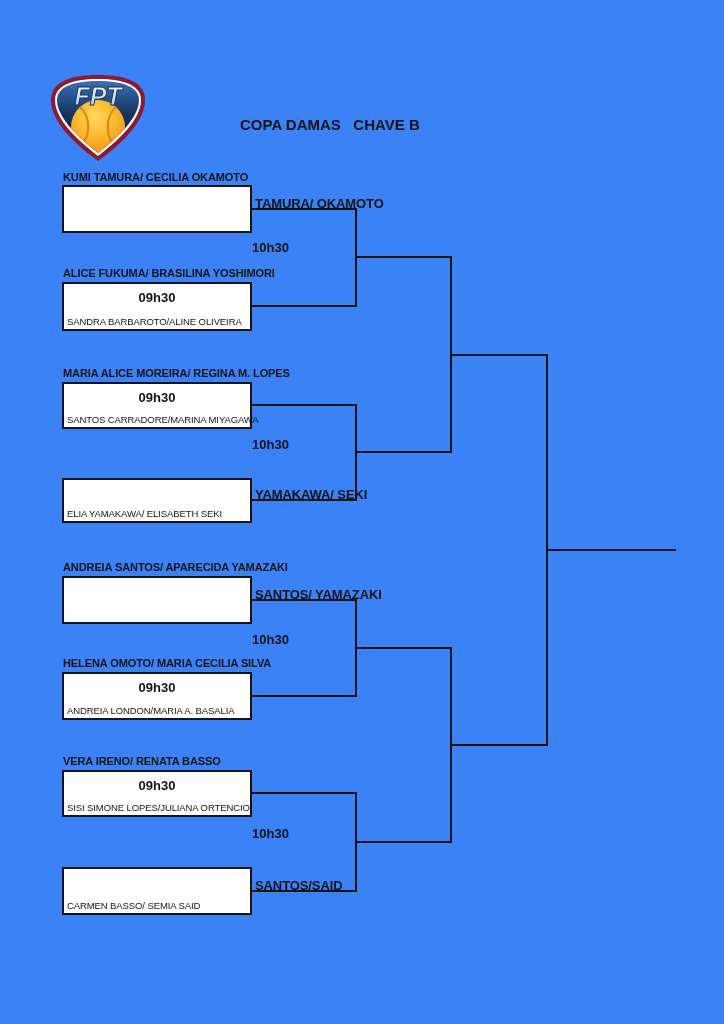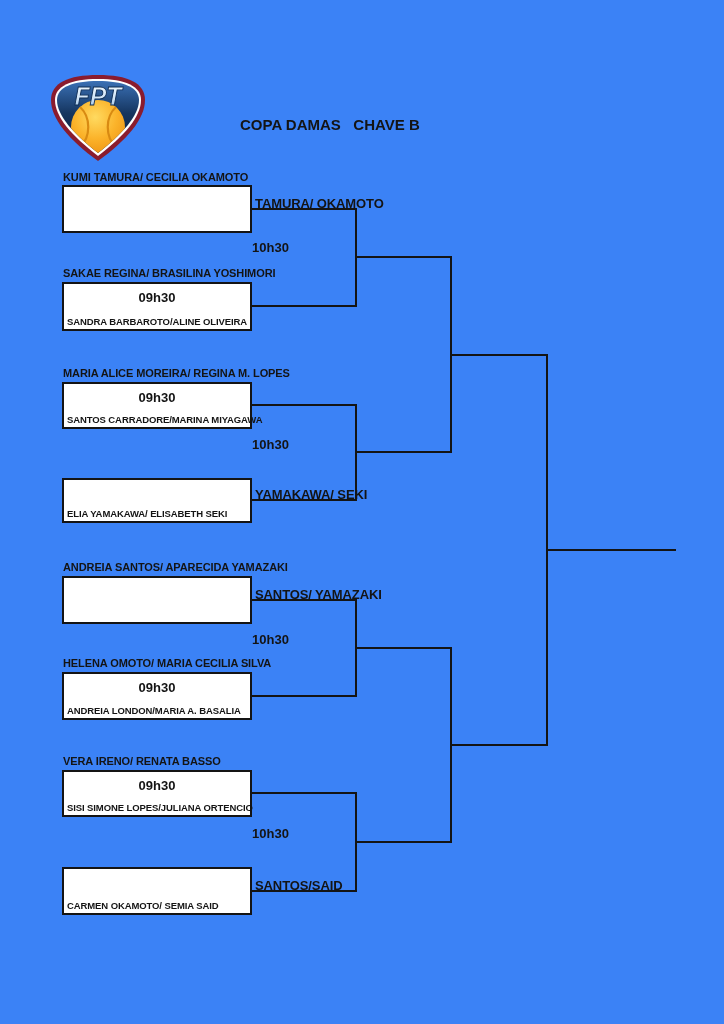--- a/index.html
+++ b/index.html
@@ -3,21 +3,21 @@
 <meta charset="utf-8">
 <style>
   html,body{margin:0;padding:0;background:#ffffff;}
   #page{position:relative;width:724px;height:1024px;background:#3b82f6;overflow:hidden;
         font-family:"Liberation Sans",sans-serif;color:#111;}
   .abs{position:absolute;}
   #title{left:240px;top:116px;font-size:15px;font-weight:bold;white-space:pre;color:#141414;}
   .team-label{font-size:11px;font-weight:bold;letter-spacing:-0.1px;white-space:pre;color:#141414;}
   .match-box{left:62px;width:190px;border:2.5px solid #141414;box-sizing:border-box;background:#fff;}
   .box-time{text-align:center;margin-top:6px;font-size:13px;font-weight:bold;color:#141414;}
-  .box-name{position:absolute;left:3px;bottom:2px;font-size:9.5px;font-weight:bold;
+  .box-name{position:absolute;left:3px;bottom:2px;font-size:9.5px;font-weight:normal;
             letter-spacing:-0.1px;white-space:pre;color:#141414;}
   .winner-label{left:255px;font-size:13px;font-weight:bold;letter-spacing:-0.1px;white-space:pre;color:#141414;}
   .round-time{left:252px;width:90px;text-align:left;font-size:13px;font-weight:bold;color:#141414;}
   .ln{position:absolute;background:#141414;}
 </style>
 </head>
 <body>
 
 <div id="page">
 
@@ -55,21 +55,21 @@
 
   <div id="title" class="abs">COPA DAMAS   CHAVE B</div>
 
   <div class="abs team-label" style="left:63px;top:171px">KUMI TAMURA/ CECILIA OKAMOTO</div>
   <div class="abs match-box" style="top:185px;height:48px">
     <div class="box-time"></div>
     <div class="box-name"></div>
   </div>
   <div class="abs winner-label" style="top:196px">TAMURA/ OKAMOTO</div>
   <div class="abs round-time" style="top:240px">10h30</div>
-  <div class="abs team-label" style="left:63px;top:267px">SAKAE REGINA/ BRASILINA YOSHIMORI</div>
+  <div class="abs team-label" style="left:63px;top:267px">ALICE FUKUMA/ BRASILINA YOSHIMORI</div>
   <div class="abs match-box" style="top:282px;height:49px">
     <div class="box-time">09h30</div>
     <div class="box-name">SANDRA BARBAROTO/ALINE OLIVEIRA</div>
   </div>
 
   <div class="abs team-label" style="left:63px;top:367px">MARIA ALICE MOREIRA/ REGINA M. LOPES</div>
   <div class="abs match-box" style="top:382px;height:47px">
     <div class="box-time">09h30</div>
     <div class="box-name">SANTOS CARRADORE/MARINA MIYAGAWA</div>
   </div>
@@ -95,21 +95,21 @@
 
   <div class="abs team-label" style="left:63px;top:755px">VERA IRENO/ RENATA BASSO</div>
   <div class="abs match-box" style="top:770px;height:47px">
     <div class="box-time">09h30</div>
     <div class="box-name">SISI SIMONE LOPES/JULIANA ORTENCIO</div>
   </div>
   <div class="abs round-time" style="top:826px">10h30</div>
   <div class="abs winner-label" style="top:878px">SANTOS/SAID</div>
   <div class="abs match-box" style="top:867px;height:48px">
     <div class="box-time"></div>
-    <div class="box-name">CARMEN OKAMOTO/ SEMIA SAID</div>
+    <div class="box-name">CARMEN BASSO/ SEMIA SAID</div>
   </div>
 
   <div class="ln" style="left:252px;top:208px;width:105px;height:2px"></div>
   <div class="ln" style="left:252px;top:305px;width:105px;height:2px"></div>
   <div class="ln" style="left:252px;top:404px;width:105px;height:2px"></div>
   <div class="ln" style="left:252px;top:499px;width:105px;height:2px"></div>
   <div class="ln" style="left:252px;top:599px;width:105px;height:2px"></div>
   <div class="ln" style="left:252px;top:695px;width:105px;height:2px"></div>
   <div class="ln" style="left:252px;top:792px;width:105px;height:2px"></div>
   <div class="ln" style="left:252px;top:890px;width:105px;height:2px"></div>

